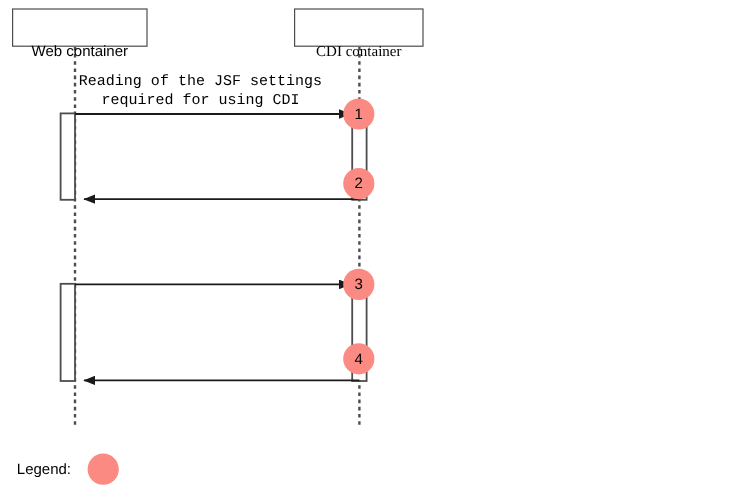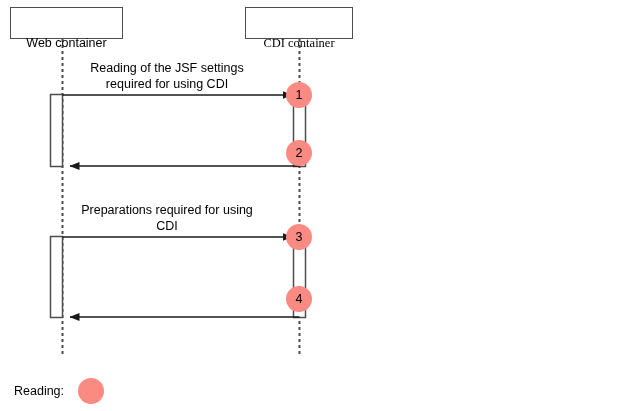--- a/index.html
+++ b/index.html
@@ -60,20 +60,21 @@
     font-family: Liberation Serif, serif;
   }
   
   .message-label {
     position: absolute;
     font-size: 12.5px;
     line-height: 16px;
     text-align: center;
     color: #000000;
     white-space: pre-line;
+    font-family: Liberation Mono, monospace;
   }
   #message-label-1 {
     left: 64px;
     top: 60px;
     width: 206px;
   }
   #message-label-2 {
     left: 64px;
     top: 202px;
     width: 206px;
@@ -157,34 +158,32 @@
     <span class="participant-label">Web container</span>
   </div>
 
   <div class="participant-box" id="participant-cdi">
     <span class="participant-label">CDI container</span>
   </div>
 
   <div class="message-label" id="message-label-1">Reading of the JSF settings
 required for using CDI</div>
 
-  <div class="message-label" id="message-label-2">Preparations required for using
-CDI</div>
 
   <div class="trace-point" id="trace-point-1" style="left: 286px; top: 82px; background: rgb(250, 138, 130);">
     <span>1</span>
   </div>
   <div class="trace-point" id="trace-point-2" style="left: 286px; top: 140px; background: rgb(250, 138, 130);">
     <span>2</span>
   </div>
   <div class="trace-point" id="trace-point-3" style="left: 286px; top: 224px; background: rgb(250, 138, 130);">
     <span>3</span>
   </div>
   <div class="trace-point" id="trace-point-4" style="left: 286px; top: 286px; background: rgb(250, 138, 130);">
     <span>4</span>
   </div>
 
   <div id="legend">
-    <span id="legend-title">Reading:</span>
+    <span id="legend-title">Legend:</span>
     <span id="legend-swatch" style="background: rgb(250, 138, 130);"></span>
   </div>
 
 </div>
 
 </body></html>

